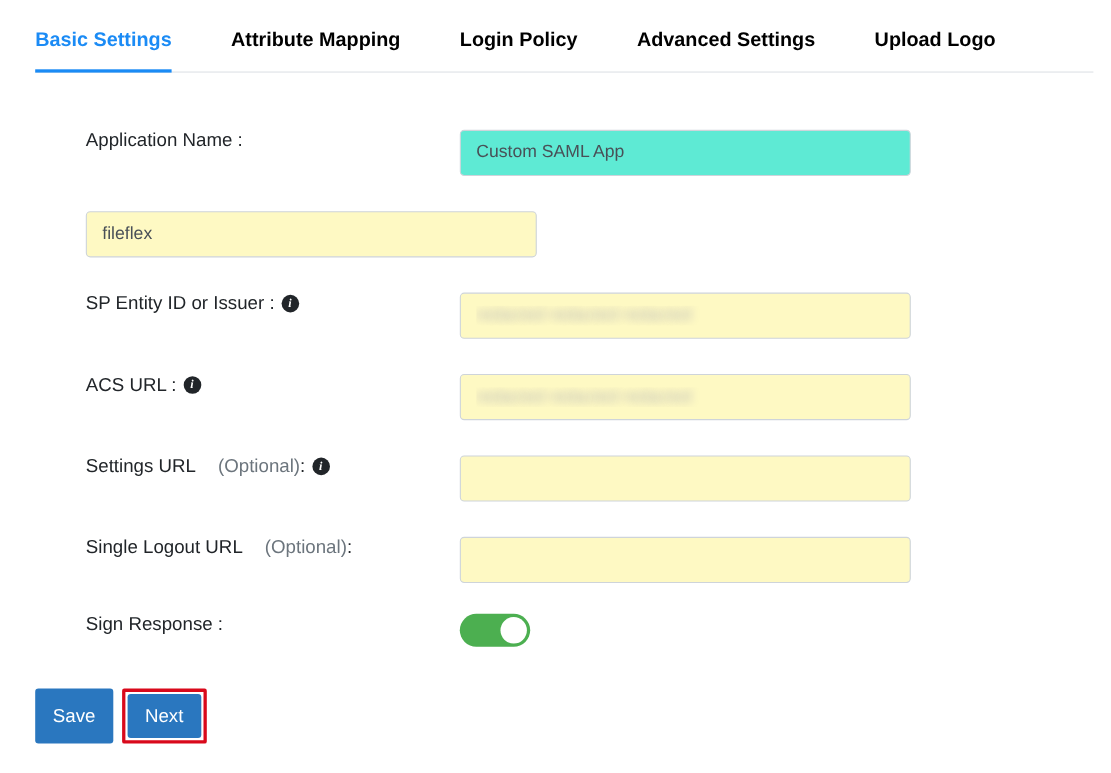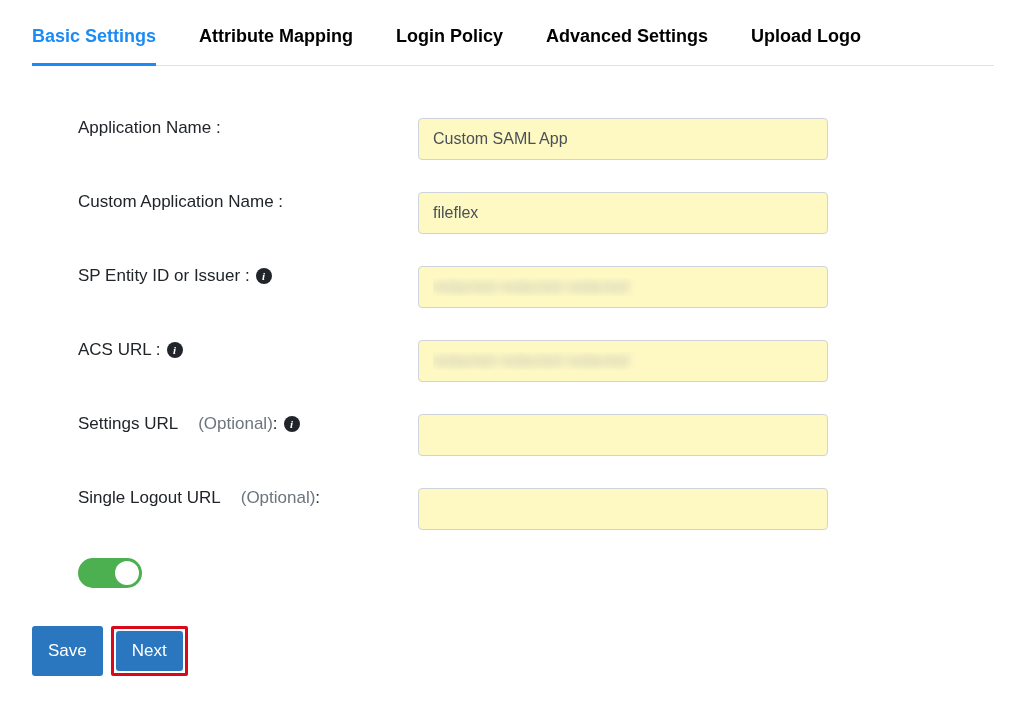--- a/index.html
+++ b/index.html
@@ -8,21 +8,21 @@
       font-family: Arial, Helvetica, sans-serif;
       background: #fff;
       color: #212529;
       width: 1010px;
       height: 703px;
       padding: 0 16px;
     }
     .tabs {
       display: flex;
       border-bottom: 1px solid #dee2e6;
-      gap: 43px;
+      gap: 54px;
       padding-top: 26px;
       margin-left: 16px;
       margin-right: 0;
     }
     .tab {
       padding: 0 0 16px 0;
       font-size: 18px;
       font-weight: 700;
       color: #000000;
       cursor: pointer;
@@ -85,21 +85,21 @@
       width: 100%;
       height: 42px;
       padding: 0 14px;
       border: 1px solid #ced4da;
       border-radius: 4px;
       font-size: 16px;
       color: #495057;
       background: #fef9c3;
     }
     input[type="text"][readonly] {
-      background: #fef9c3;
+      background: #5eead4;
       color: #495057;
     }
     input.blurred {
       color: transparent;
       text-shadow: 0 0 9px #b5b5b5;
     }
     .toggle {
       position: relative;
       width: 64px;
       height: 30px;
@@ -157,21 +157,20 @@
 
 <div class="content">
   <div class="row">
     <div class="label-col">Application Name :</div>
     <div class="input-col">
       <input type="text" readonly="" value="Custom SAML App" style="">
     </div>
   </div>
 
   <div class="row">
-    <div class="label-col">Custom Application Name :</div>
     <div class="input-col">
       <input type="text" value="fileflex" style="">
     </div>
   </div>
 
   <div class="row">
     <div class="label-col">
       <span>SP Entity ID or Issuer :</span>
       <span class="info-icon">i</span>
     </div>
@@ -207,20 +206,21 @@
       <span>Single Logout URL </span>
         <span class="optional">(Optional)</span>
         <span> :</span>
     </div>
     <div class="input-col">
       <input type="text" value="" style="">
     </div>
   </div>
 
   <div class="row toggle-row first">
+    <div class="label-col">Sign Response :</div>
     <div class="input-col">
       <div class="toggle on">
           <div class="knob"></div>
         </div>
     </div>
   </div>
 
 </div>
 
 <div class="buttons">

